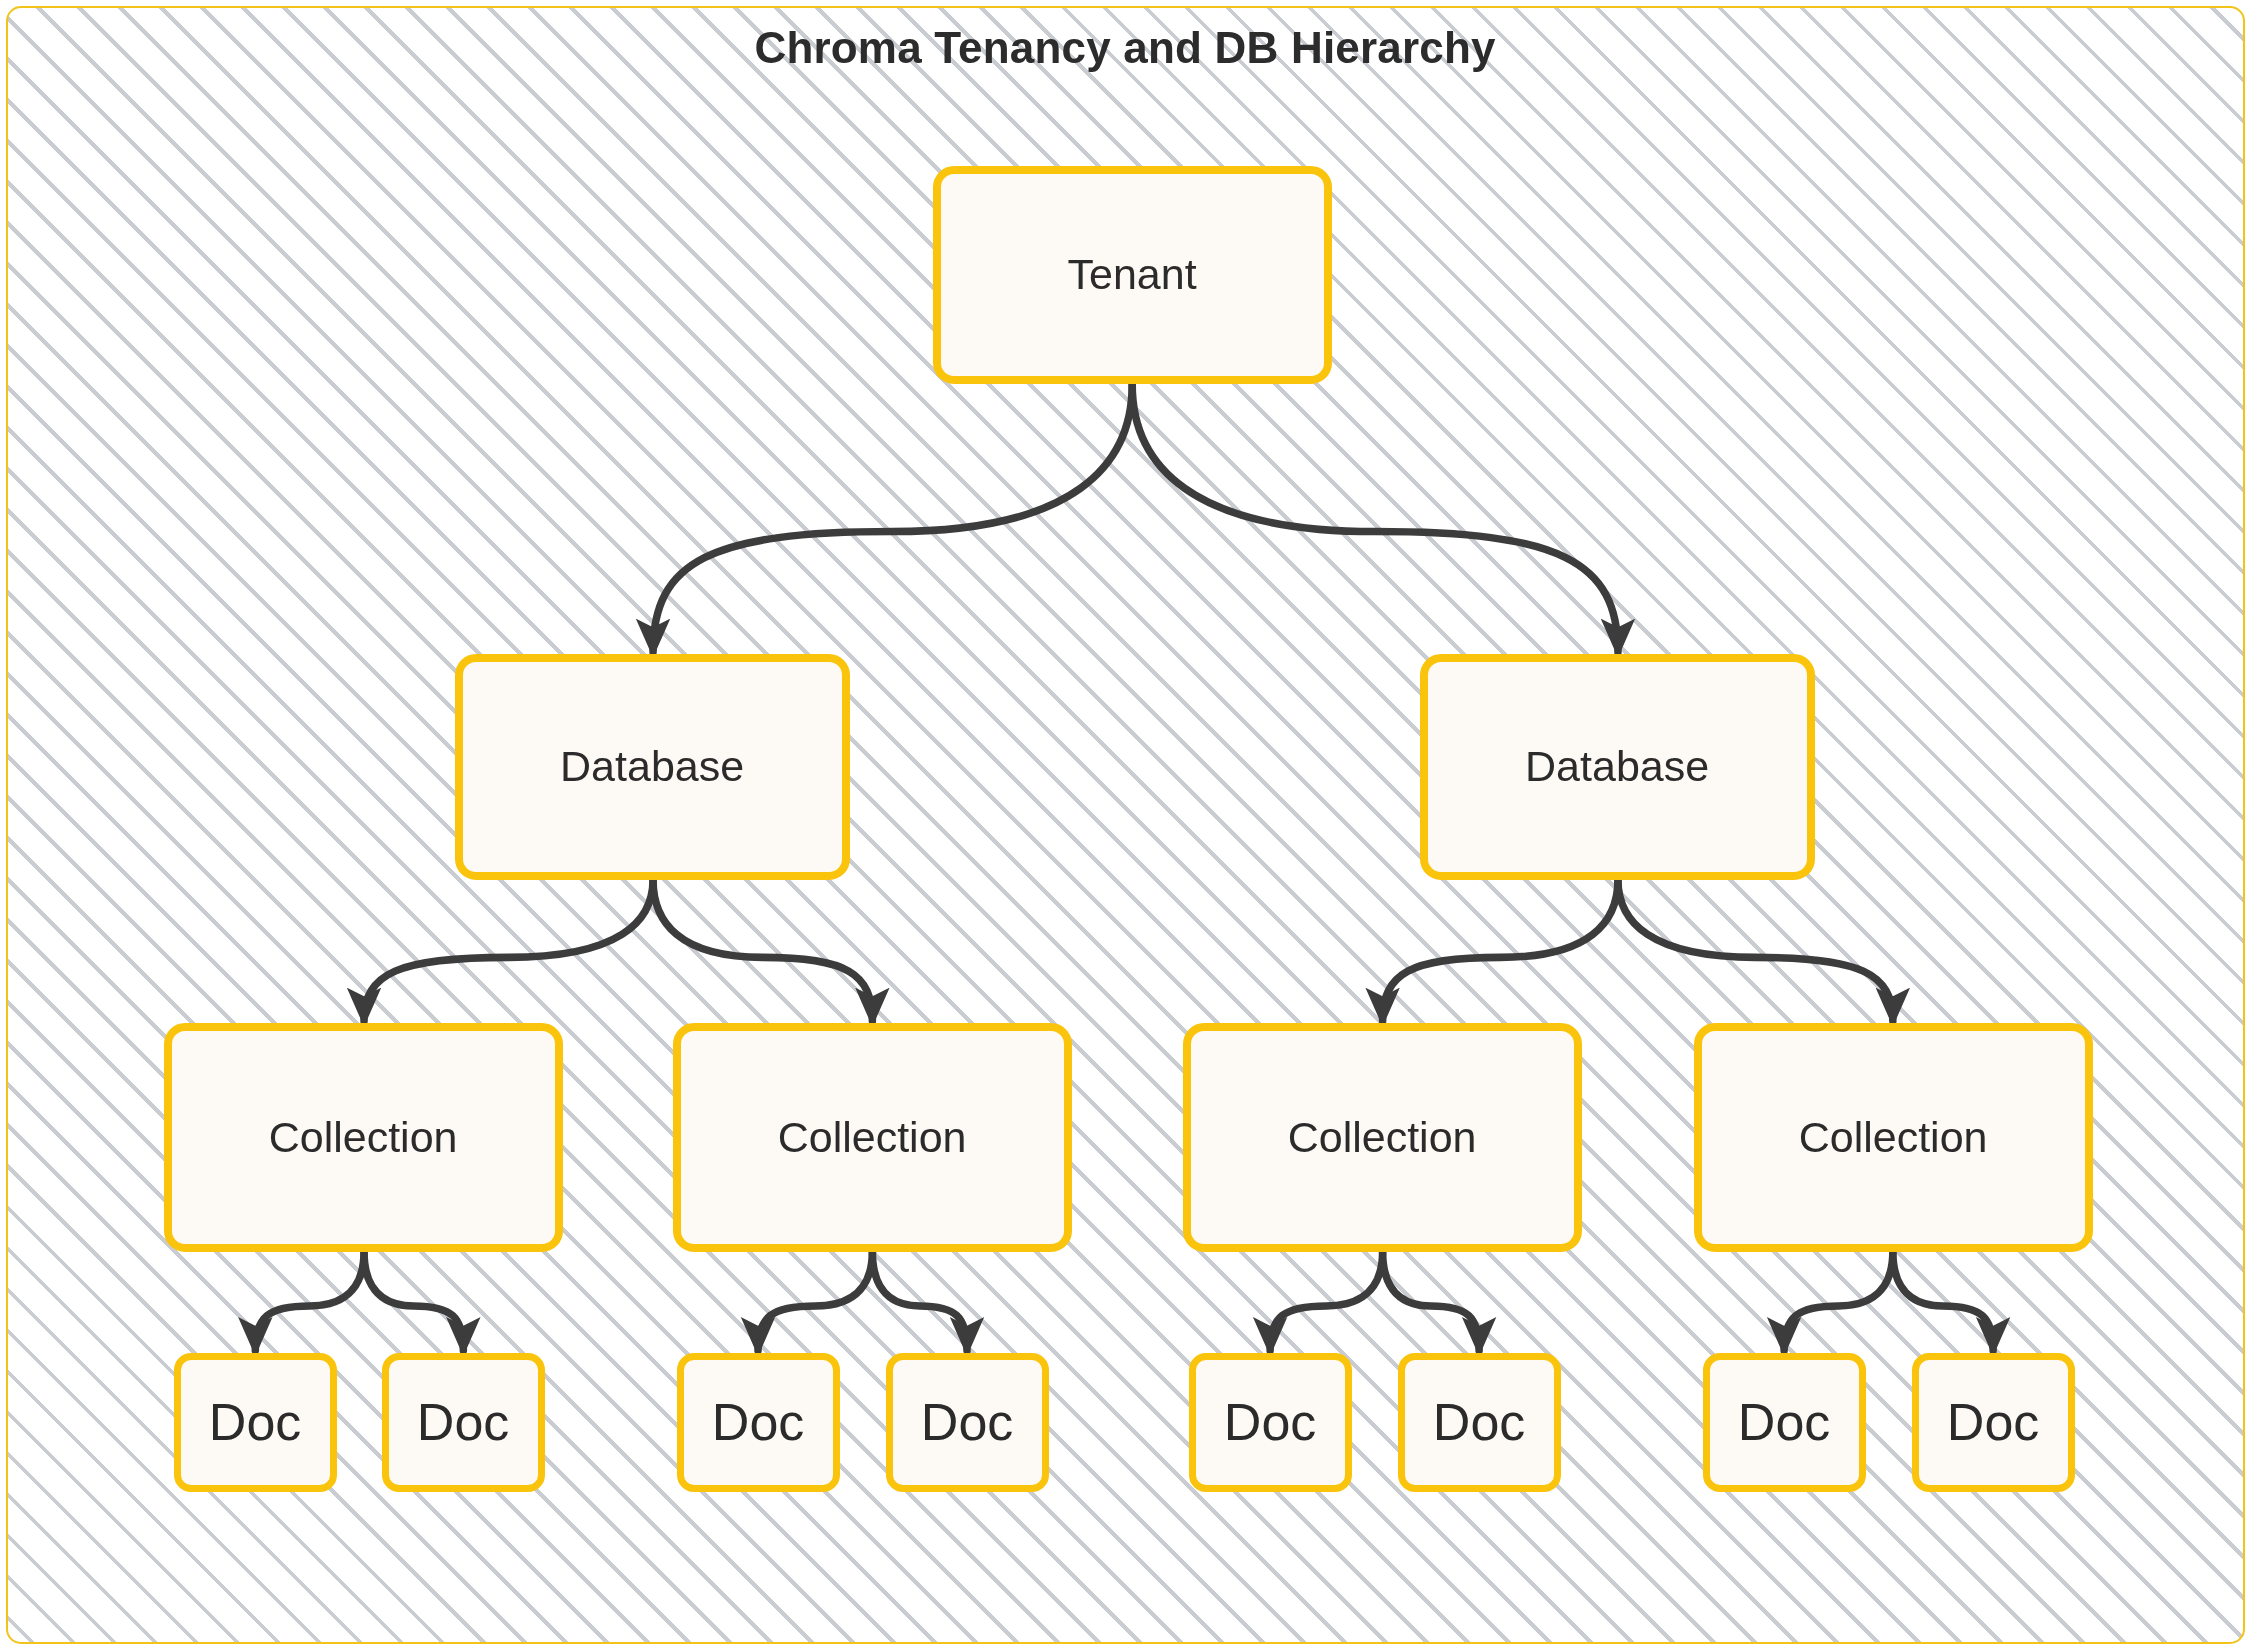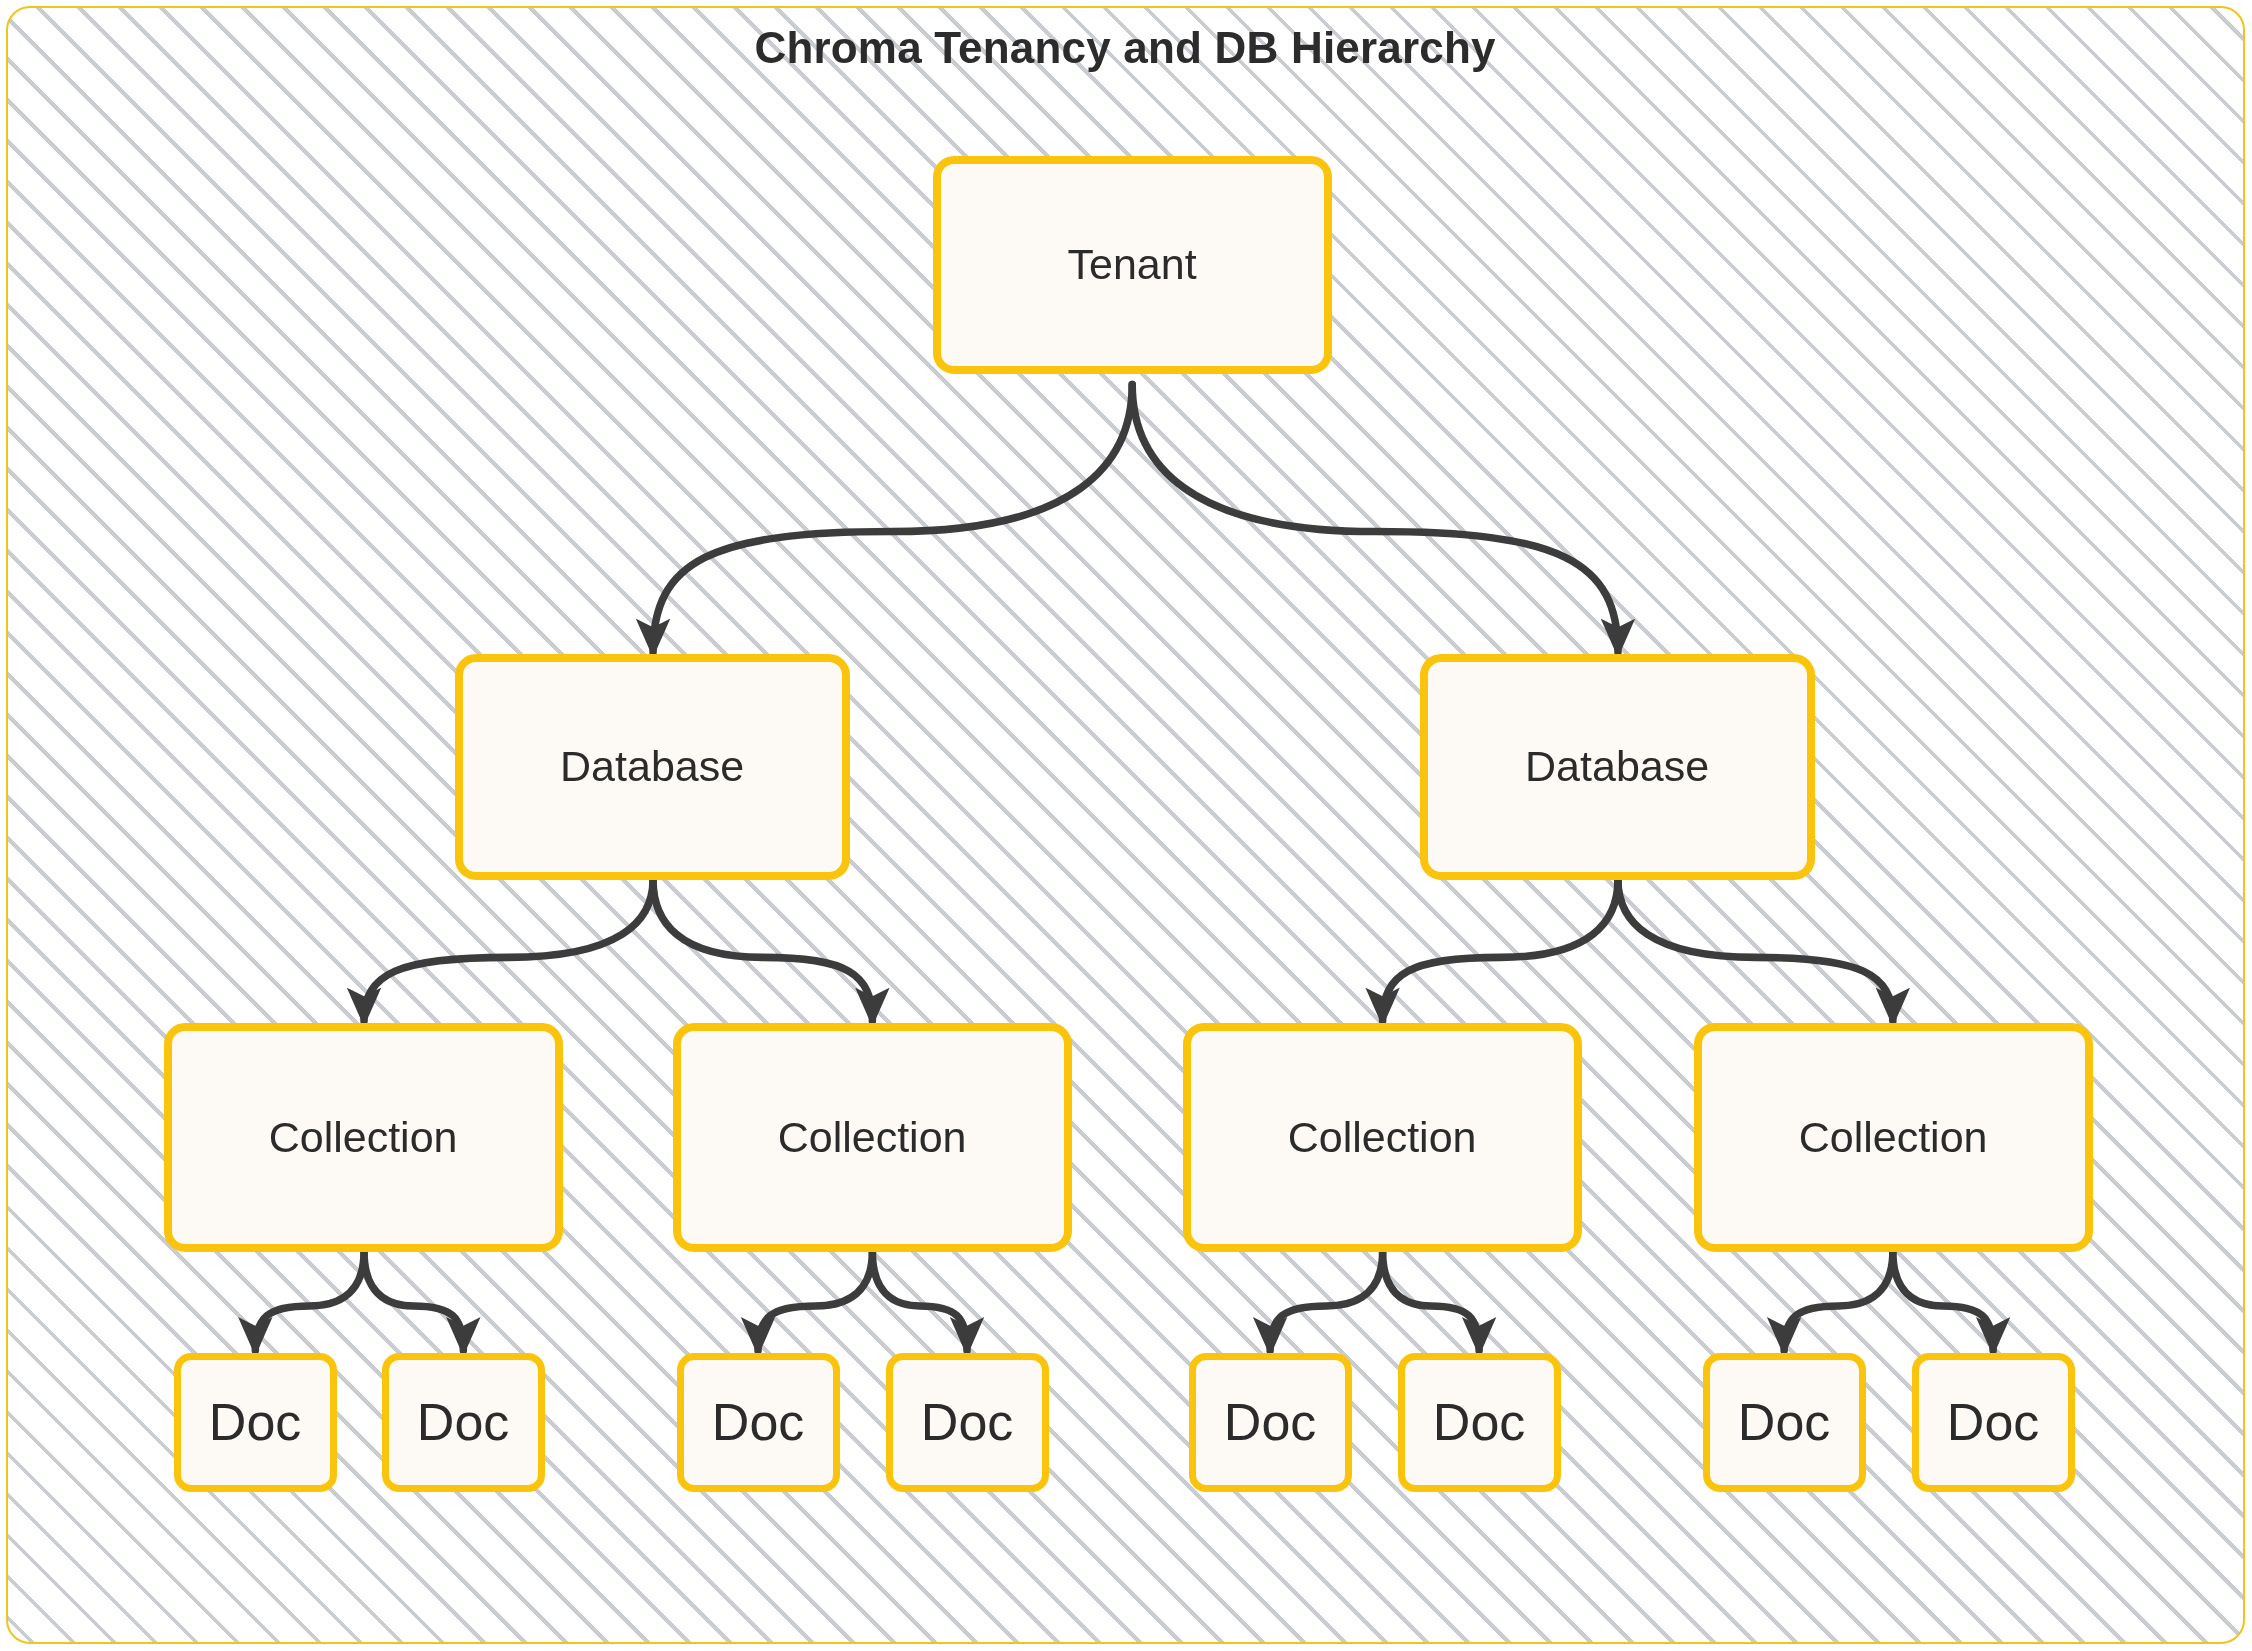--- a/index.html
+++ b/index.html
@@ -15,21 +15,21 @@
   }
 
   #diagram-frame {
     position: absolute;
     left: 5.6px;
     top: 5.6px;
     width: 2239px;
     height: 1638px;
     box-sizing: border-box;
     border: 2.8px solid #F2C318;
-    border-radius: 24px;
+    border-radius: 15px;
     overflow: hidden;
     background-color: #FFFFFF;
     background-image: repeating-linear-gradient(
         45deg,
         #ffffff 0px,
         #ffffff 15px,
         #c9ccd1 15px,
         #c9ccd1 19px,
         #ffffff 19px,
         #ffffff 29px
@@ -110,21 +110,21 @@
         <path d="M 918 1321 C 918 1352.5 903.42 1378.75 857.25 1378.75 C 811.08 1378.75 796.5 1390.3 796.5 1426" marker-end="url(#arrow)"></path>
         <path d="M 918 1321 C 918 1352.5 930.06 1378.75 968.25 1378.75 C 1006.44 1378.75 1018.5 1390.3 1018.5 1426" marker-end="url(#arrow)"></path>
         <path d="M 1460 1321 C 1460 1352.5 1445.66 1378.75 1400.25 1378.75 C 1354.84 1378.75 1340.5 1390.3 1340.5 1426" marker-end="url(#arrow)"></path>
         <path d="M 1460 1321 C 1460 1352.5 1472.3 1378.75 1511.25 1378.75 C 1550.2 1378.75 1562.5 1390.3 1562.5 1426" marker-end="url(#arrow)"></path>
         <path d="M 2002 1321 C 2002 1352.5 1988.14 1378.75 1944.25 1378.75 C 1900.36 1378.75 1886.5 1390.3 1886.5 1426" marker-end="url(#arrow)"></path>
         <path d="M 2002 1321 C 2002 1352.5 2014.78 1378.75 2055.25 1378.75 C 2095.72 1378.75 2108.5 1390.3 2108.5 1426" marker-end="url(#arrow)"></path>
       </g>
   </svg>
 
   <div id="node-layer">
-      <div class="node" style="left: 925px; top: 148px; width: 399px; height: 218px;">
+      <div class="node" style="left: 925px; top: 158px; width: 399px; height: 218px;">
         <span class="node-label">Tenant</span>
       </div>
       <div class="node" style="left: 447px; top: 646px; width: 395px; height: 226px;">
         <span class="node-label">Database</span>
       </div>
       <div class="node" style="left: 1412px; top: 646px; width: 395px; height: 226px;">
         <span class="node-label">Database</span>
       </div>
       <div class="node" style="left: 156px; top: 1015px; width: 399px; height: 229px;">
         <span class="node-label">Collection</span>

